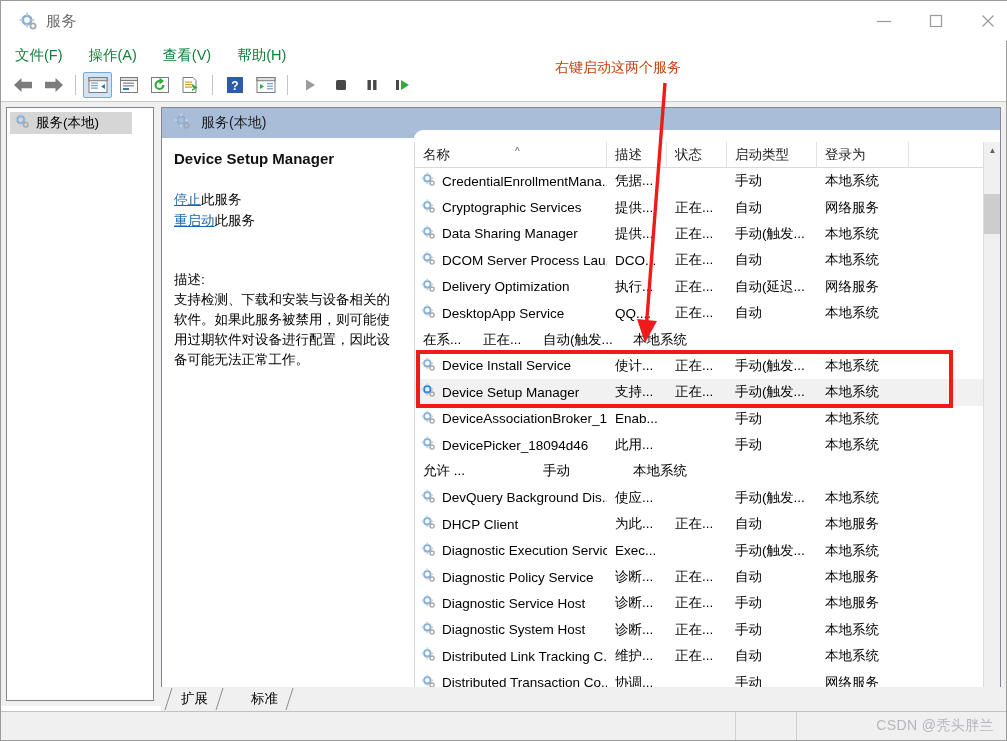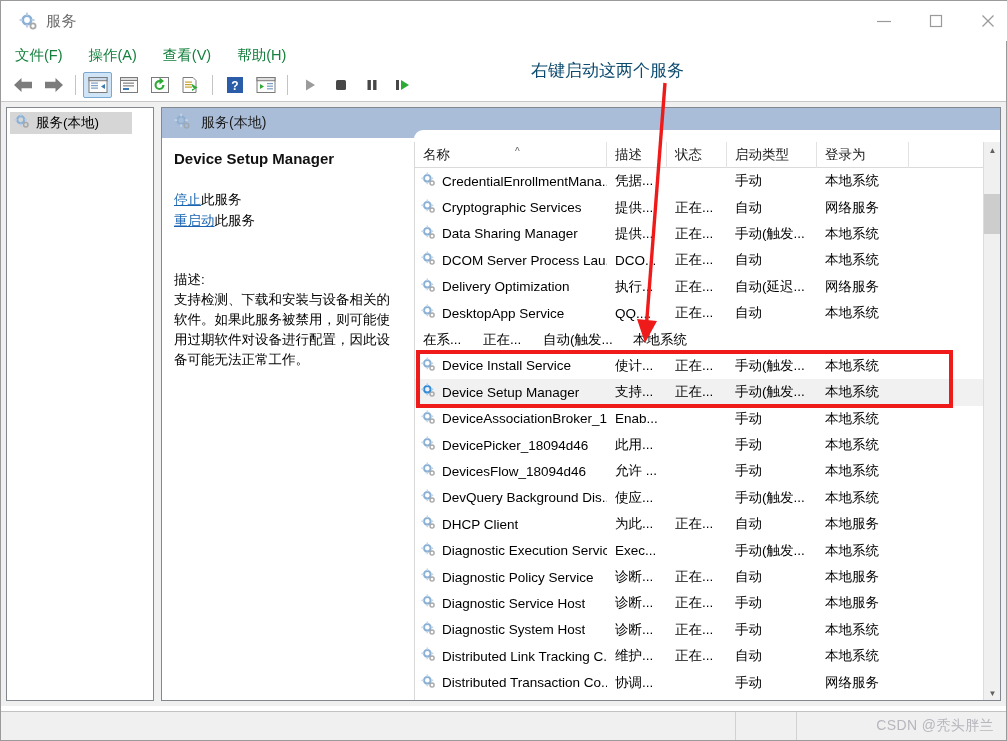--- a/index.html
+++ b/index.html
@@ -256,22 +256,22 @@
   .status-seg1 { position: absolute; left: 0; top: 0; width: 735px; height: 28px; border-right: 1px solid #d2d2d2; }
   .status-seg2 { position: absolute; left: 736px; top: 0; width: 60px; height: 28px; border-right: 1px solid #d2d2d2; }
   .watermark {
     position: absolute; right: 12px; top: 5px;
     font-size: 14px; color: #b6b6bd;
     letter-spacing: .4px;
   }
 
   
   .anno-text {
-    position: absolute; left: 530px; top: 58px;
-    font-size: 17px; color: #0c4a6e;
+    position: absolute; left: 554px; top: 58px;
+    font-size: 14px; color: #c2410c;
     font-weight: normal;
     white-space: nowrap;
     z-index: 40;
   }
   .anno-arrow { position: absolute; left: 630px; top: 80px; z-index: 40; }
   .anno-rect {
     position: absolute; left: 415px; top: 349px;
     width: 537px; height: 58px;
     border: 4px solid #ef1b1b;
     z-index: 39;
@@ -723,37 +723,20 @@
                     </g>
                   </svg></span>
                 <span class="nm">DevicePicker_18094d46</span>
               </div>
               <div class="cell" style="width: 60px;">此用...</div>
               <div class="cell" style="width: 60px;"></div>
               <div class="cell" style="width: 90px;">手动</div>
               <div class="cell" style="width: 92px;">本地系统</div>
             </div>
             <div class="row">
-              <div class="cell name" style="width: 192px;">
-                <span class="gear"><svg width="15" height="15" viewBox="0 0 19 19">
-                    <g fill="none" stroke="#8ab0d6" stroke-width="2.6">
-                      <circle cx="8" cy="8" r="4.2"></circle>
-                    </g>
-                    <g fill="#c0d4e8">
-                      <rect x="7" y="0.6" width="2" height="3"></rect>
-                      <rect x="7" y="12.5" width="2" height="3"></rect>
-                      <rect x="0.6" y="7" width="3" height="2"></rect>
-                      <rect x="12.5" y="7" width="3" height="2"></rect>
-                    </g>
-                    <g fill="none" stroke="#a8a8a8" stroke-width="1.8">
-                      <circle cx="14" cy="14" r="2.6"></circle>
-                    </g>
-                  </svg></span>
-                <span class="nm">DevicesFlow_18094d46</span>
-              </div>
               <div class="cell" style="width: 60px;">允许 ...</div>
               <div class="cell" style="width: 60px;"></div>
               <div class="cell" style="width: 90px;">手动</div>
               <div class="cell" style="width: 92px;">本地系统</div>
             </div>
             <div class="row">
               <div class="cell name" style="width: 192px;">
                 <span class="gear"><svg width="15" height="15" viewBox="0 0 19 19">
                     <g fill="none" stroke="#8ab0d6" stroke-width="2.6">
                       <circle cx="8" cy="8" r="4.2"></circle>
@@ -941,20 +924,43 @@
 
       <div class="vscroll">
         <div class="vs-arrow">▲</div>
         <div class="vs-thumb"></div>
         <div class="vs-arrow vs-down">▼</div>
       </div>
 
     </div>
   </div>
 
+  <div class="tabstrip">
+    <div class="tab" style="left:2px;">
+      <span class="sl">
+        <svg width="10" height="22" viewBox="0 0 10 22">
+            <path d="M9 0 L2 22" stroke="#8c8c8c" fill="none"></path>
+          </svg>
+      </span>
+      <span style="padding:0 6px 0 8px">扩展</span>
+      <span class="sr">
+        <svg width="10" height="22" viewBox="0 0 10 22">
+            <path d="M9 0 L2 22" stroke="#8c8c8c" fill="none"></path>
+          </svg>
+      </span>
+    </div>
+    <div class="tab" style="left:72px;">
+      <span style="padding:0 6px 0 8px">标准</span>
+      <span class="sr">
+        <svg width="10" height="22" viewBox="0 0 10 22">
+            <path d="M9 0 L2 22" stroke="#8c8c8c" fill="none"></path>
+          </svg>
+      </span>
+    </div>
+  </div>
 
   <div class="statusbar">
     <div class="status-seg1"></div>
     <div class="status-seg2"></div>
     <div class="watermark">CSDN @秃头胖兰</div>
   </div>
 
   <div class="anno-text">右键启动这两个服务</div>
   <svg class="anno-arrow" width="50" height="280" viewBox="0 0 50 280">
     <path d="M34 2 L15 250" stroke="#ef1b1b" stroke-width="3.4" fill="none"></path>

